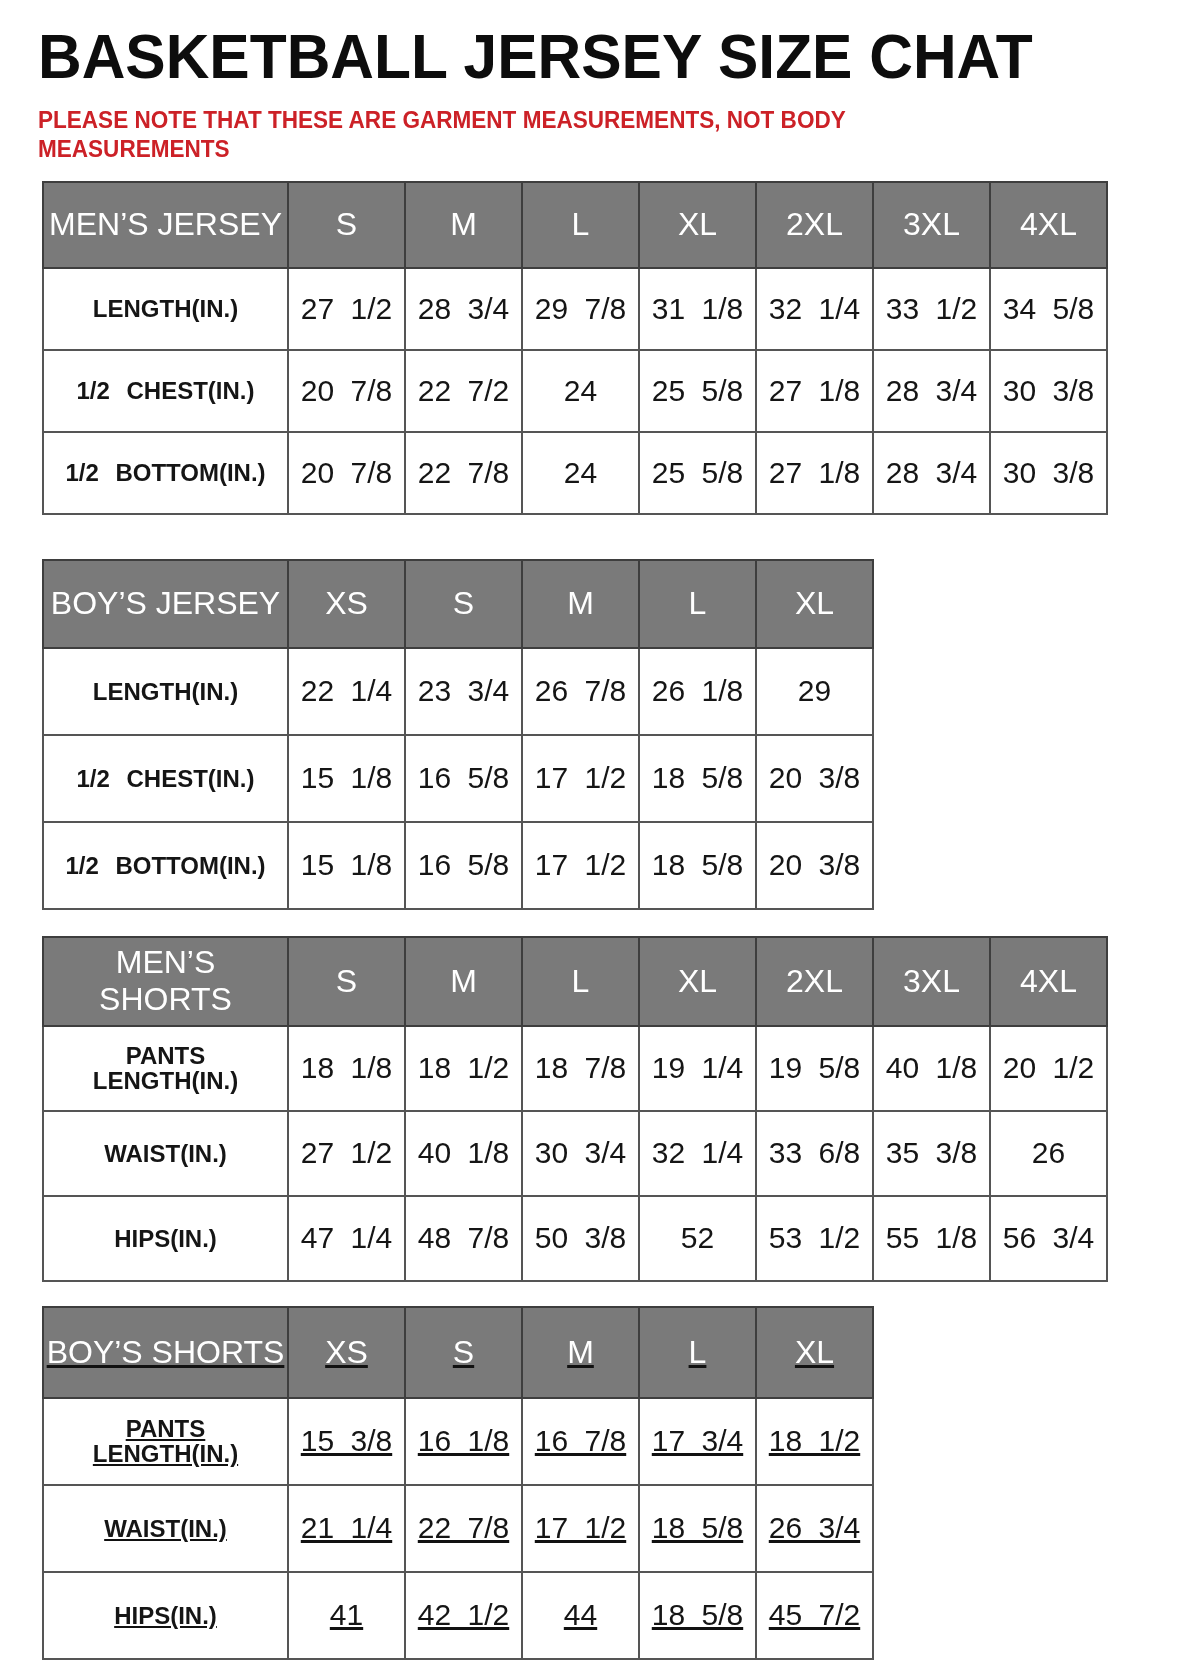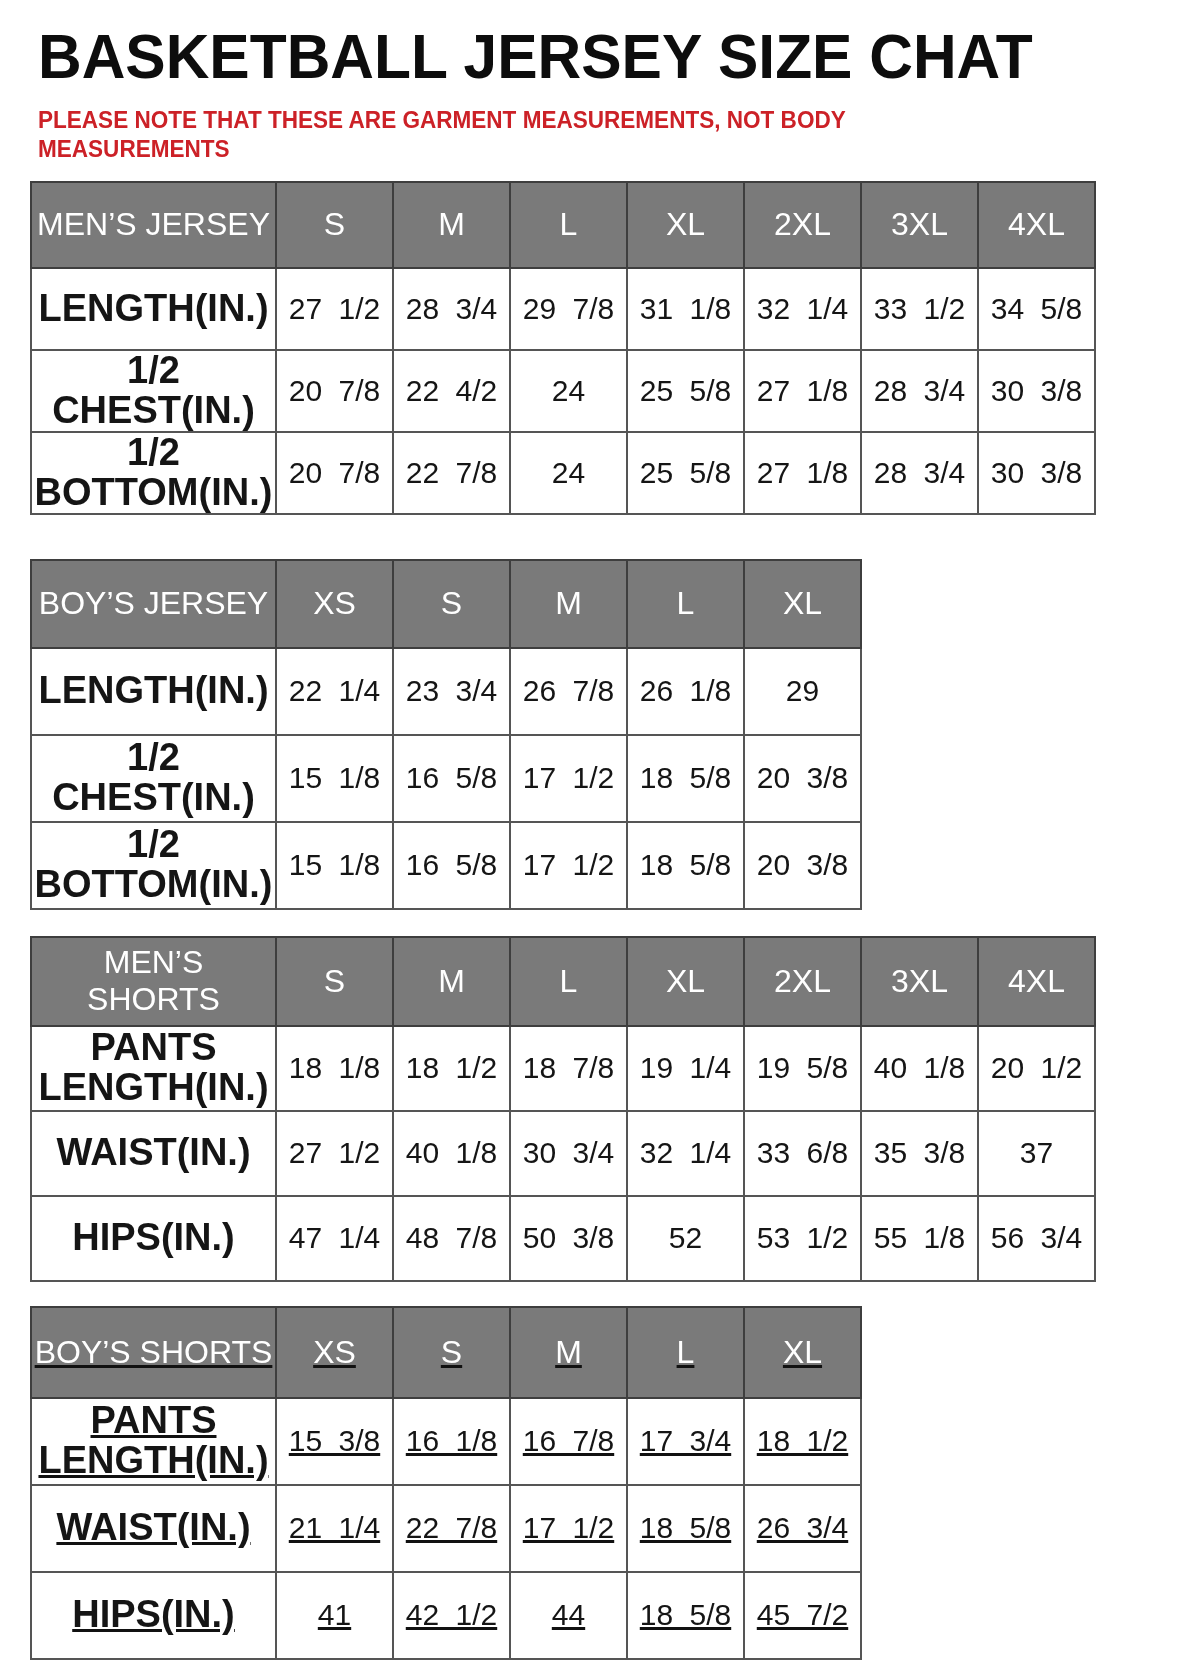--- a/index.html
+++ b/index.html
@@ -33,21 +33,21 @@
     font-size: 23px;
     font-weight: 700;
     line-height: 1.28;
     color: var(--note-red, #cc2127);
     transform: scaleX(0.98);
     transform-origin: left top;
   }
   table.size-table {
     border-collapse: collapse;
     table-layout: fixed;
-    margin: 0;
+    margin: 12px;
   }
   table.size-table th {
     background: var(--header-bg, #7a7a7a);
     color: var(--header-text, #ffffff);
     font-size: 32px;
     font-weight: 400;
     text-align: center;
     border: 2px solid #3e3e3e;
     padding: 0 2px;
   }
@@ -56,21 +56,21 @@
     border: 2px solid #555555;
     text-align: center;
     vertical-align: middle;
     font-size: 30px;
     padding: 0 2px;
     word-spacing: 8px;
     color: #151515;
   }
   table.size-table td.label {
     font-weight: 700;
-    font-size: 38px;
+    font-size: 24px;
     line-height: 1.05;
     word-spacing: 10px;
   }
   
   .sec-0 { margin-bottom: 44px; }
   .sec-1 { margin-bottom: 26px; }
   .sec-2 { margin-bottom: 24px; }
   .sec-3 { margin-bottom: 0; text-decoration: underline; }
   .sec-0 th { height: 84px; }
   .sec-0 td { height: 80px; }
@@ -128,21 +128,21 @@
             <td class="value">28 3/4</td>
             <td class="value">29 7/8</td>
             <td class="value">31 1/8</td>
             <td class="value">32 1/4</td>
             <td class="value">33 1/2</td>
             <td class="value">34 5/8</td>
           </tr>
           <tr>
             <td class="label">1/2 CHEST(IN.)</td>
             <td class="value">20 7/8</td>
-            <td class="value">22 4/2</td>
+            <td class="value">22 7/2</td>
             <td class="value">24</td>
             <td class="value">25 5/8</td>
             <td class="value">27 1/8</td>
             <td class="value">28 3/4</td>
             <td class="value">30 3/8</td>
           </tr>
           <tr>
             <td class="label">1/2 BOTTOM(IN.)</td>
             <td class="value">20 7/8</td>
             <td class="value">22 7/8</td>
@@ -239,21 +239,21 @@
             <td class="value">20 1/2</td>
           </tr>
           <tr>
             <td class="label">WAIST(IN.)</td>
             <td class="value">27 1/2</td>
             <td class="value">40 1/8</td>
             <td class="value">30 3/4</td>
             <td class="value">32 1/4</td>
             <td class="value">33 6/8</td>
             <td class="value">35 3/8</td>
-            <td class="value">37</td>
+            <td class="value">26</td>
           </tr>
           <tr>
             <td class="label">HIPS(IN.)</td>
             <td class="value">47 1/4</td>
             <td class="value">48 7/8</td>
             <td class="value">50 3/8</td>
             <td class="value">52</td>
             <td class="value">53 1/2</td>
             <td class="value">55 1/8</td>
             <td class="value">56 3/4</td>

